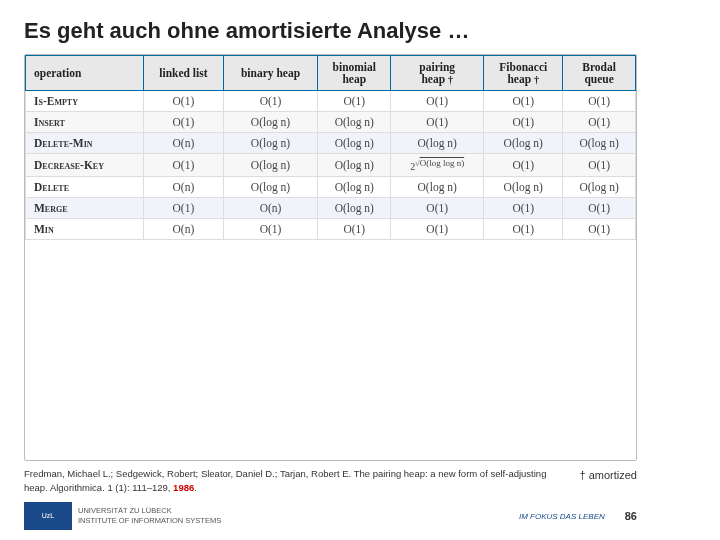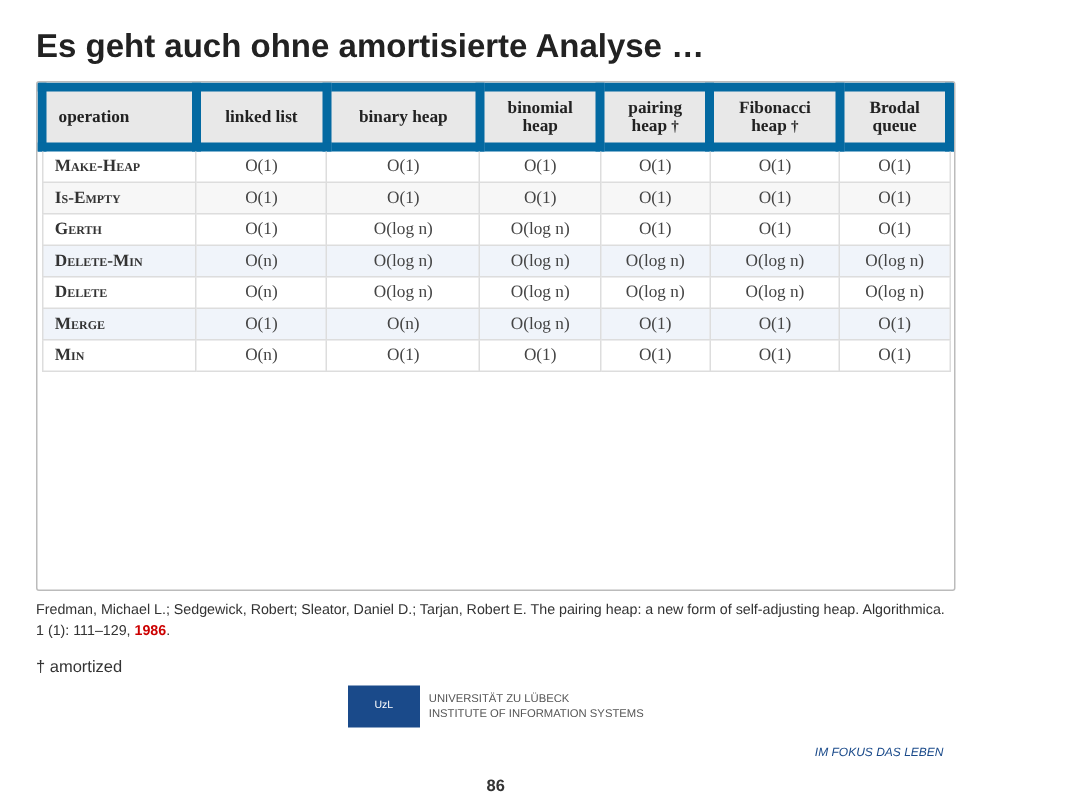--- a/index.html
+++ b/index.html
@@ -35,21 +35,21 @@
     table {
       width: 100%;
       border-collapse: collapse;
       font-size: 11.5px;
       font-family: 'Times New Roman', Times, serif;
     }
     thead tr {
       background: #e8e8e8;
     }
     thead th {
-      border: 6px solid #0369a1;
+      border: 1px solid #0369a1;
       padding: 5px 4px;
       text-align: center;
       font-weight: bold;
       font-size: 11.5px;
       color: #222;
       vertical-align: middle;
     }
     thead th.op-col {
       text-align: left;
       padding-left: 8px;
@@ -73,21 +73,21 @@
       font-variant: small-caps;
       font-weight: bold;
       color: #333;
       padding-left: 8px;
     }
     .highlight-row td {
       background: #f0f4fa !important;
     }
     .footnote-area {
       display: flex;
-      flex-direction: column;
+      flex-direction: row;
       align-items: flex-end;
       margin-top: 6px;
       gap: 8px;
     }
     .footnotes {
       flex: 1;
       font-size: 9.5px;
       color: #333;
       line-height: 1.4;
       font-family: Arial, sans-serif;
@@ -102,21 +102,21 @@
     .amortized-note {
       font-size: 11px;
       color: #333;
       white-space: nowrap;
       align-self: flex-start;
       margin-top: 2px;
       font-family: Arial, sans-serif;
     }
     .bottom-bar {
       display: flex;
-      flex-direction: column;
+      flex-direction: row;
       align-items: center;
       margin-top: 6px;
       gap: 12px;
     }
     .logo-area {
       display: flex;
       align-items: center;
       gap: 6px;
     }
     .logo-box {
@@ -176,55 +176,55 @@
           <th class="op-col">operation</th>
           <th>linked list</th>
           <th>binary heap</th>
           <th>binomial<br>heap</th>
           <th>pairing<br>heap <span class="dagger">†</span></th>
           <th>Fibonacci<br>heap <span class="dagger">†</span></th>
           <th>Brodal<br>queue</th>
         </tr>
       </thead>
       <tbody id="table-body">
-      <tr>
-            <td class="op-name">Make-Heap</td>
-            <td>O(1)</td>
-            <td>O(1)</td>
-            <td>O(1)</td>
-            <td>O(1)</td>
-            <td>O(1)</td>
-            <td>O(1)</td>
-          </tr>
           <tr>
             <td class="op-name">Is-Empty</td>
             <td>O(1)</td>
             <td>O(1)</td>
             <td>O(1)</td>
             <td>O(1)</td>
             <td>O(1)</td>
             <td>O(1)</td>
           </tr>
           <tr>
-            <td class="op-name">Gerth</td>
+            <td class="op-name">Insert</td>
             <td>O(1)</td>
             <td>O(log n)</td>
             <td>O(log n)</td>
             <td>O(1)</td>
             <td>O(1)</td>
             <td>O(1)</td>
           </tr>
           <tr class="highlight-row">
             <td class="op-name">Delete-Min</td>
             <td>O(n)</td>
             <td>O(log n)</td>
             <td>O(log n)</td>
             <td>O(log n)</td>
             <td>O(log n)</td>
             <td>O(log n)</td>
+          </tr>
+          <tr>
+            <td class="op-name">Decrease-Key</td>
+            <td>O(1)</td>
+            <td>O(log n)</td>
+            <td>O(log n)</td>
+            <td class="special-cell">2<sup>√<span style="text-decoration:overline;font-size:9px;">O(log log n)</span></sup></td>
+            <td>O(1)</td>
+            <td>O(1)</td>
           </tr>
           <tr>
             <td class="op-name">Delete</td>
             <td>O(n)</td>
             <td>O(log n)</td>
             <td>O(log n)</td>
             <td>O(log n)</td>
             <td>O(log n)</td>
             <td>O(log n)</td>
           </tr>

